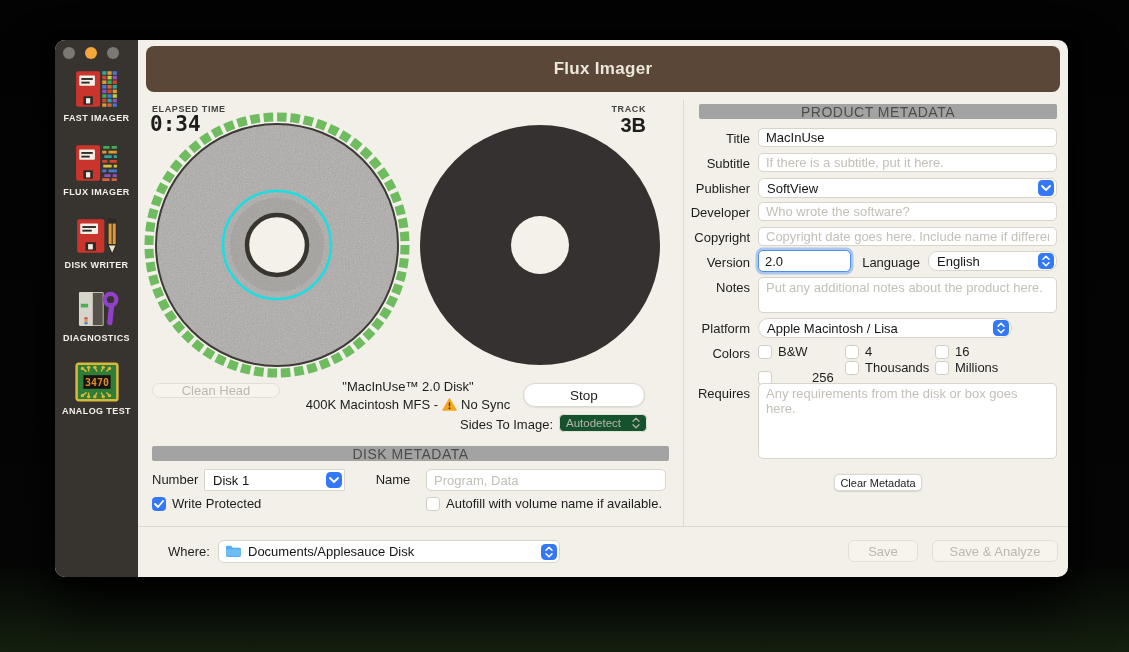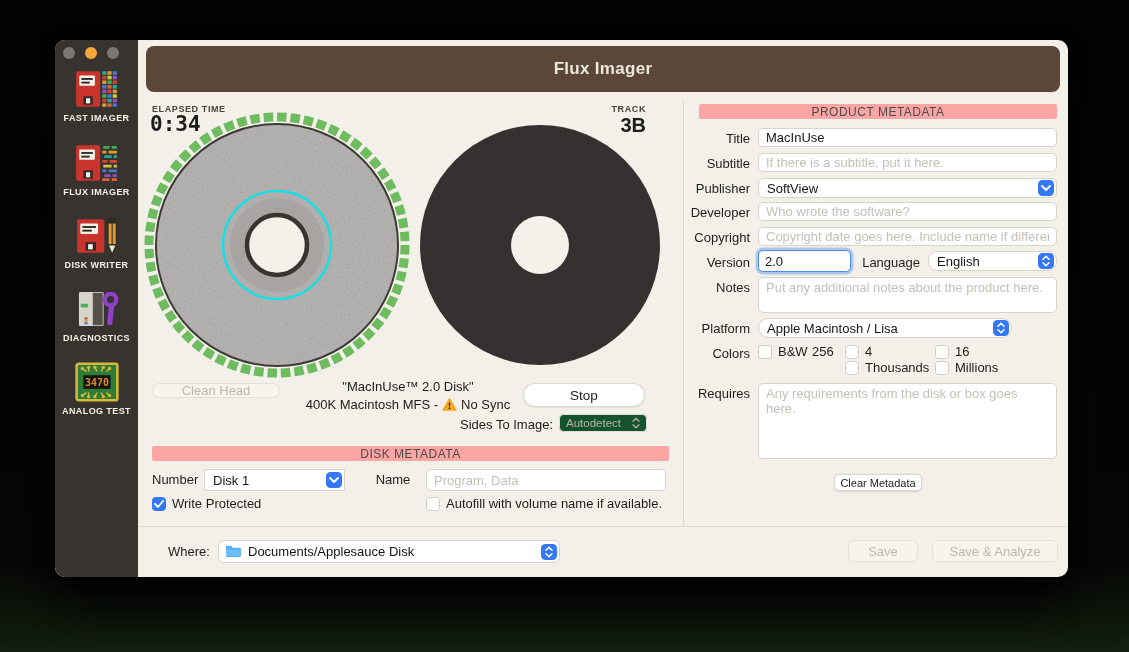--- a/index.html
+++ b/index.html
@@ -53,23 +53,23 @@
   .disk-info { position:absolute; left:145px; top:339px; width:250px; text-align:center; font-size:13px; color:#1c1c1a; }
   .disk-info .line2 { margin-top:3px; display:flex; align-items:center; justify-content:center; gap:4px; }
   .sides-label { position:absolute; left:255px; top:377px; width:160px; text-align:right; font-size:13px; color:#1d1d1b; }
   .popup-disabled {
     position:absolute; left:421px; top:374px; width:88px; height:18px;
     background:#14532d; border:1px solid #e3e0d8; border-radius:4.5px;
     display:flex; align-items:center; font-size:11.5px; color:#b7b4ac; padding:0 6px;
   }
   .popup-disabled .gstep { margin-left:auto; }
   .section-bar {
-    position:absolute; background:#fca5a5; border-radius:2px;
+    position:absolute; background:#a3a3a3; border-radius:2px;
     display:flex; align-items:center; justify-content:center;
-    font-size:12px; letter-spacing:.5px; color:#4d4c49; font-weight:500;
+    font-size:14px; letter-spacing:.5px; color:#4d4c49; font-weight:500;
   }
   .bar-disk { left:14px; top:406px; width:517px; height:15px; }
   .bar-product { left:561px; top:64px; width:358px; height:15px; }
   .form-label { position:absolute; font-size:13px; color:#1d1d1b; }
   .field {
     position:absolute; background:#fff; border:1px solid #d7d4cc; border-radius:5px;
     font-size:13px; color:#151515; padding:0 7px; font-family:"Liberation Sans", sans-serif;
   }
   .field::placeholder, textarea.field::placeholder { color:#c3c0b8; }
   textarea.field { resize:none; padding:2px 7px; line-height:15px; }
@@ -376,21 +376,21 @@
       <span>B&amp;W</span>
     </div>
     <div class="cbrow" style="left:707px; top:304px;">
       <span class="cb"></span>
       <span>4</span>
     </div>
     <div class="cbrow" style="left:797px; top:304px;">
       <span class="cb"></span>
       <span>16</span>
     </div>
-    <div class="cbrow" style="left:620px; top:304px;gap:40px;">
+    <div class="cbrow" style="left:620px; top:330px;gap:40px;">
       <span class="cb"></span>
       <span>256</span>
     </div>
     <div class="cbrow" style="left:707px; top:320px;">
       <span class="cb"></span>
       <span>Thousands</span>
     </div>
     <div class="cbrow" style="left:797px; top:320px;">
       <span class="cb"></span>
       <span>Millions</span>

